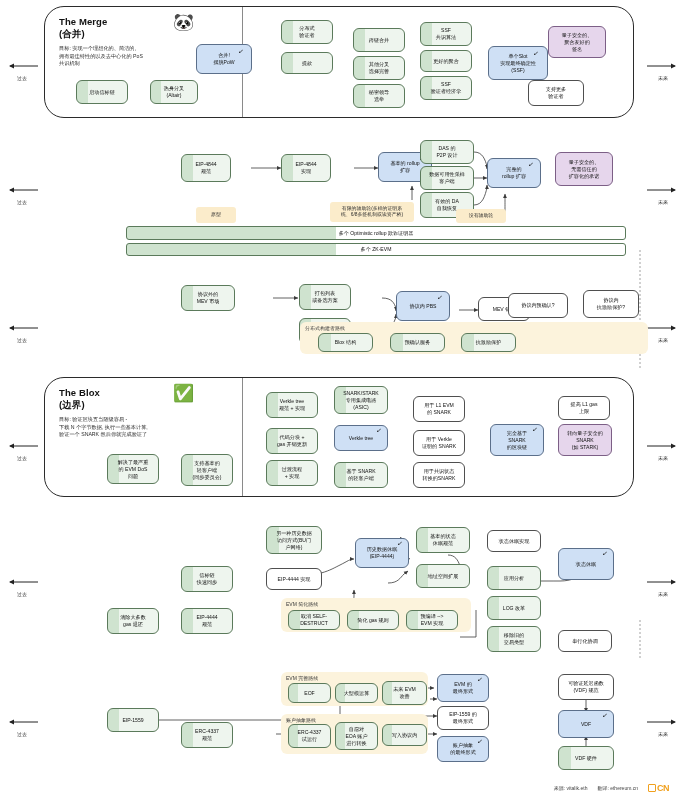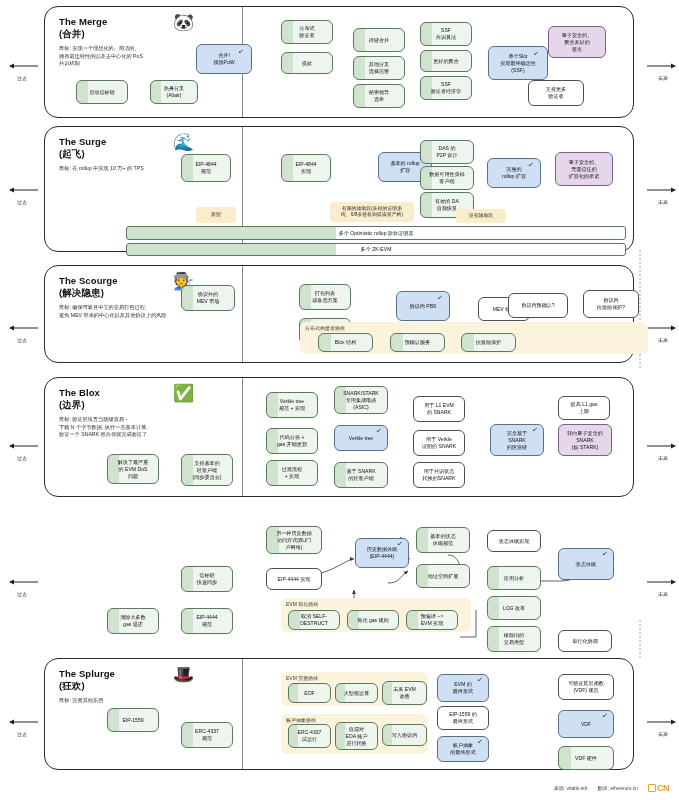--- a/index.html
+++ b/index.html
@@ -11,21 +11,21 @@
     color:#1a1a1a;
     overflow:hidden;
     position:relative;
   }
   #root { position:relative; width:679px; height:800px; }
 
   
   .panel {
     position:absolute;
     border:1px solid #2b2b2b;
-    border-radius:14px;
+    border-radius:20px;
     background:#fff;
   }
 
   .divider {
     position:absolute;
     top:0; bottom:0;
     width:1px;
     background:#8a8a8a;
   }
 
@@ -378,27 +378,20 @@
 验证者经济学</span></div>
   <div class="node n-blue" style="left:488px; top:46px; width:60px; height:34px;"><span>单个Slot
 实现最终确定性
 (SSF)</span><span class="check" style="right:8px; top:3px;">✓</span></div>
   <div class="node n-purple" style="left:548px; top:26px; width:58px; height:32px;"><span>量子安全的、
 聚合友好的
 签名</span></div>
   <div class="node n-white" style="left:528px; top:80px; width:56px; height:26px;"><span>支持更多
 验证者</span></div>
 
-  <div class="panel" style="left:44px; top:126px; width:590px; height:126px;">
-    <div class="divider" style="left:197px;"></div>
-    <div class="sec-title">The Surge
-(起飞)</div>
-    <div class="sec-emoji" style="left:128px; top:7px;">🌊</div>
-    <div class="sec-goal">目标: 在 rollup 中实现 10 万+ 的 TPS</div>
-  </div>
   <div class="node n-green" style="left:181px; top:154px; width:50px; height:28px;"><span>EIP-4844
 规范</span></div>
   <div class="node n-green" style="left:281px; top:154px; width:50px; height:28px;"><span>EIP-4844
 实现</span></div>
   <div class="node n-blue" style="left:378px; top:152px; width:54px; height:30px;"><span>基本的 rollup
 扩容</span><span class="check" style="right:6px; top:2px;">✓</span></div>
   <div class="node n-green" style="left:420px; top:140px; width:54px; height:24px;"><span>DAS 的
 P2P 设计</span></div>
   <div class="node n-green" style="left:420px; top:166px; width:54px; height:24px;"><span>数据可用性采样
 客户端</span></div>
@@ -413,28 +406,20 @@
   <div class="tag" style="left:330px; top:202px; width:84px; height:20px;"><span>有限的辅助轮(多样的证明系
 统、6/8多签机制或诶资产桥)</span></div>
   <div class="tag" style="left:456px; top:209px; width:50px; height:14px;"><span>没有辅助轮</span></div>
   <div class="bar" style="left:126px; top:226px; width:500px; height:14px;">
       <span>多个 Optimistic rollup 欺诈证明器</span>
     </div>
   <div class="bar" style="left:126px; top:243px; width:500px; height:13px;">
       <span>多个 ZK-EVM</span>
     </div>
 
-  <div class="panel" style="left:44px; top:265px; width:590px; height:98px;">
-    <div class="divider" style="left:197px;"></div>
-    <div class="sec-title">The Scourge
-(解决隐患)</div>
-    <div class="sec-emoji" style="left:128px; top:7px;">🧑‍🏭</div>
-    <div class="sec-goal">目标: 确保可靠且中立的交易打包过程,
-避免 MEV 带来的中心化以及其他协议上的风险</div>
-  </div>
   <div class="node n-green" style="left:181px; top:285px; width:54px; height:26px;"><span>协议外的
 MEV 市场</span></div>
   <div class="node n-green" style="left:299px; top:284px; width:52px; height:26px;"><span>打包列表
 或备选方案</span></div>
   <div class="node n-green" style="left:299px; top:318px; width:52px; height:26px;"><span>协议内
 PBS 概念</span></div>
   <div class="node n-blue" style="left:396px; top:291px; width:54px; height:30px;"><span>协议内 PBS</span><span class="check" style="right:6px; top:2px;">✓</span></div>
   <div class="node n-green" style="left:396px; top:327px; width:54px; height:26px;"><span>应用层 MEV
 最小化</span></div>
   <div class="node n-white" style="left:478px; top:297px; width:52px; height:24px;"><span>MEV 销毁</span></div>
@@ -514,27 +499,20 @@
   <div class="node n-blue" style="left:558px; top:548px; width:56px; height:32px;"><span>状态休眠</span><span class="check" style="right:5px; top:1px;">✓</span></div>
   <div class="group" style="left:281px; top:598px; width:190px; height:34px;">
     <div class="group-label">EVM 简化路线</div>
   </div>
   <div class="node n-green" style="left:288px; top:610px; width:52px; height:20px;"><span>取消 SELF-
 DESTRUCT</span></div>
   <div class="node n-green" style="left:347px; top:610px; width:52px; height:20px;"><span>简化 gas 规则</span></div>
   <div class="node n-green" style="left:406px; top:610px; width:52px; height:20px;"><span>预编译 --&gt;
 EVM 实现</span></div>
 
-  <div class="panel" style="left:44px; top:658px; width:590px; height:112px;">
-    <div class="divider" style="left:197px;"></div>
-    <div class="sec-title">The Splurge
-(狂欢)</div>
-    <div class="sec-emoji" style="left:128px; top:7px;">🎩</div>
-    <div class="sec-goal">目标: 完善其他东西</div>
-  </div>
   <div class="node n-green" style="left:107px; top:708px; width:52px; height:24px;"><span>EIP-1559</span></div>
   <div class="node n-green" style="left:181px; top:722px; width:52px; height:26px;"><span>ERC-4337
 规范</span></div>
   <div class="node n-blue" style="left:437px; top:674px; width:52px; height:28px;"><span>EVM 的
 最终形式</span><span class="check" style="right:5px; top:1px;">✓</span></div>
   <div class="node n-white" style="left:437px; top:706px; width:52px; height:24px;"><span>EIP-1559 的
 最终形式</span></div>
   <div class="node n-blue" style="left:437px; top:736px; width:52px; height:26px;"><span>账户抽象
 的最终形式</span><span class="check" style="right:5px; top:1px;">✓</span></div>
   <div class="node n-white" style="left:558px; top:674px; width:56px; height:26px;"><span>可验证延迟函数

